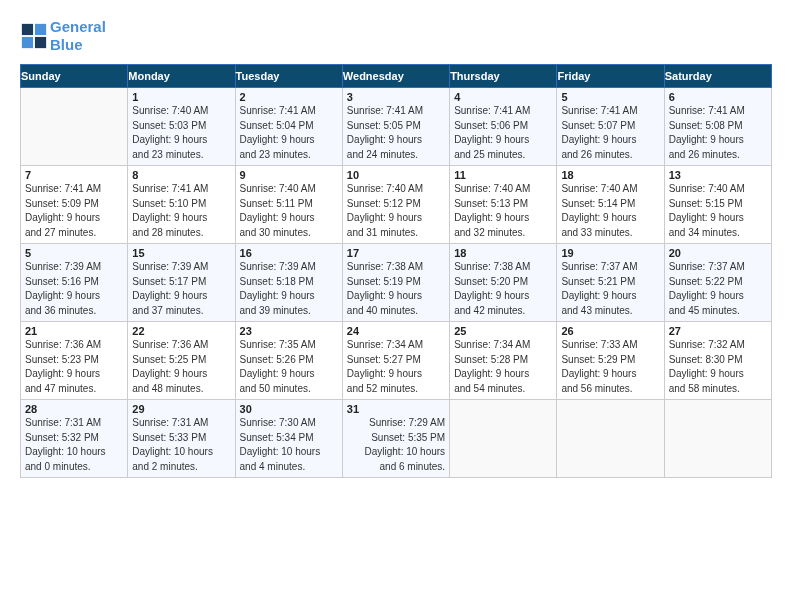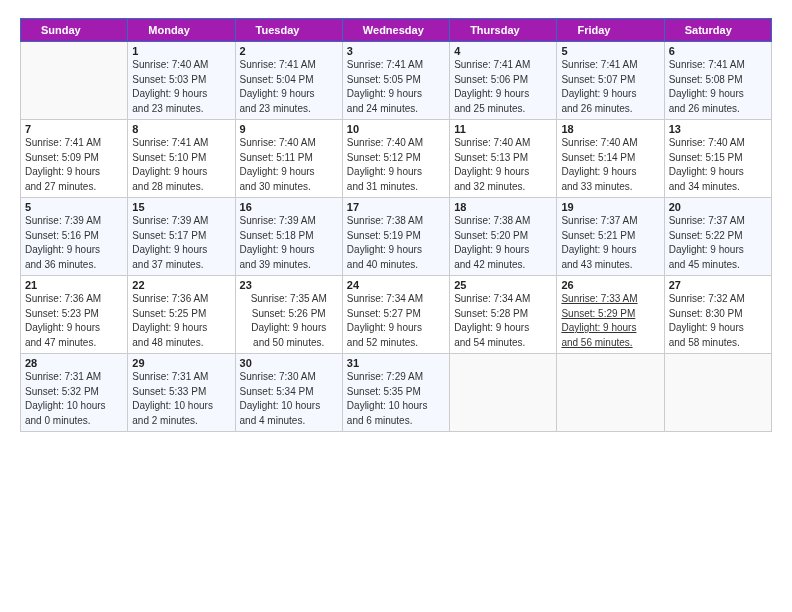--- a/index.html
+++ b/index.html
@@ -51,25 +51,25 @@
     .location {
       font-size: 13px;
       color: #444;
     }
     table {
       width: 100%;
       border-collapse: collapse;
       table-layout: fixed;
     }
     thead tr th {
-      background-color: #a21caf;
+      background-color: #0c4a6e;
       color: #fff;
       font-size: 11px;
       font-weight: bold;
-      padding: 5px 20px;
+      padding: 5px 0;
       text-align: left;
       border: 1px solid #2f6bbf;
     }
     tbody tr td {
       border: 1px solid #ccc;
       vertical-align: top;
       padding: 3px 4px;
       height: 78px;
       font-size: 9.5px;
       color: #222;
@@ -93,20 +93,38 @@
       color: #333;
     }
     .empty-cell {
       background: #f9f9f9 !important;
     }
   </style>
 </head>
 <body>
 
 <div class="page">
+  <div class="header">
+    <div class="logo">
+      <svg class="logo-icon" viewBox="0 0 30 30">
+        <rect x="2" y="2" width="12" height="12" fill="#1a3a5c"></rect>
+        <rect x="16" y="2" width="12" height="12" fill="#4a90d9"></rect>
+        <rect x="2" y="16" width="12" height="12" fill="#4a90d9"></rect>
+        <rect x="16" y="16" width="12" height="12" fill="#1a3a5c"></rect>
+      </svg>
+      <div class="logo-text">
+        <div><span>General</span></div>
+        <div style="color:#4a90d9">Blue</div>
+      </div>
+    </div>
+    <div class="title-block">
+      <div class="month-year"></div>
+      <div class="location"></div>
+    </div>
+  </div>
 
   <table>
     <thead>
       <tr>
       <th>Sunday</th>
           <th>Monday</th>
           <th>Tuesday</th>
           <th>Wednesday</th>
           <th>Thursday</th>
           <th>Friday</th>
@@ -271,42 +289,42 @@
           </td>
           <td>
             <span class="day-num">22</span>
             <div class="day-info" style="white-space: pre-line;">Sunrise: 7:36 AM
 Sunset: 5:25 PM
 Daylight: 9 hours
 and 48 minutes.</div>
           </td>
           <td>
             <span class="day-num">23</span>
-            <div class="day-info" style="white-space: pre-line; text-align: center;">Sunrise: 7:35 AM
+            <div class="day-info" style="white-space: pre-line;">Sunrise: 7:35 AM
 Sunset: 5:26 PM
 Daylight: 9 hours
 and 50 minutes.</div>
           </td>
           <td>
             <span class="day-num">24</span>
             <div class="day-info" style="white-space: pre-line;">Sunrise: 7:34 AM
 Sunset: 5:27 PM
 Daylight: 9 hours
 and 52 minutes.</div>
           </td>
           <td>
             <span class="day-num">25</span>
             <div class="day-info" style="white-space: pre-line;">Sunrise: 7:34 AM
 Sunset: 5:28 PM
 Daylight: 9 hours
 and 54 minutes.</div>
           </td>
           <td>
             <span class="day-num">26</span>
-            <div class="day-info" style="white-space: pre-line; text-decoration: underline;">Sunrise: 7:33 AM
+            <div class="day-info" style="white-space: pre-line;">Sunrise: 7:33 AM
 Sunset: 5:29 PM
 Daylight: 9 hours
 and 56 minutes.</div>
           </td>
           <td>
             <span class="day-num">27</span>
             <div class="day-info" style="white-space: pre-line;">Sunrise: 7:32 AM
 Sunset: 8:30 PM
 Daylight: 9 hours
 and 58 minutes.</div>
@@ -329,21 +347,21 @@
           </td>
           <td>
             <span class="day-num">30</span>
             <div class="day-info" style="white-space: pre-line;">Sunrise: 7:30 AM
 Sunset: 5:34 PM
 Daylight: 10 hours
 and 4 minutes.</div>
           </td>
           <td>
             <span class="day-num">31</span>
-            <div class="day-info" style="white-space: pre-line;">Sunrise: 7:29 AM
+            <div class="day-info" style="white-space: pre-line; text-align: right;">Sunrise: 7:29 AM
 Sunset: 5:35 PM
 Daylight: 10 hours
 and 6 minutes.</div>
           </td>
           <td class="empty-cell"></td>
           <td class="empty-cell"></td>
           <td class="empty-cell"></td>
         </tr>
       </tbody>
   </table>

